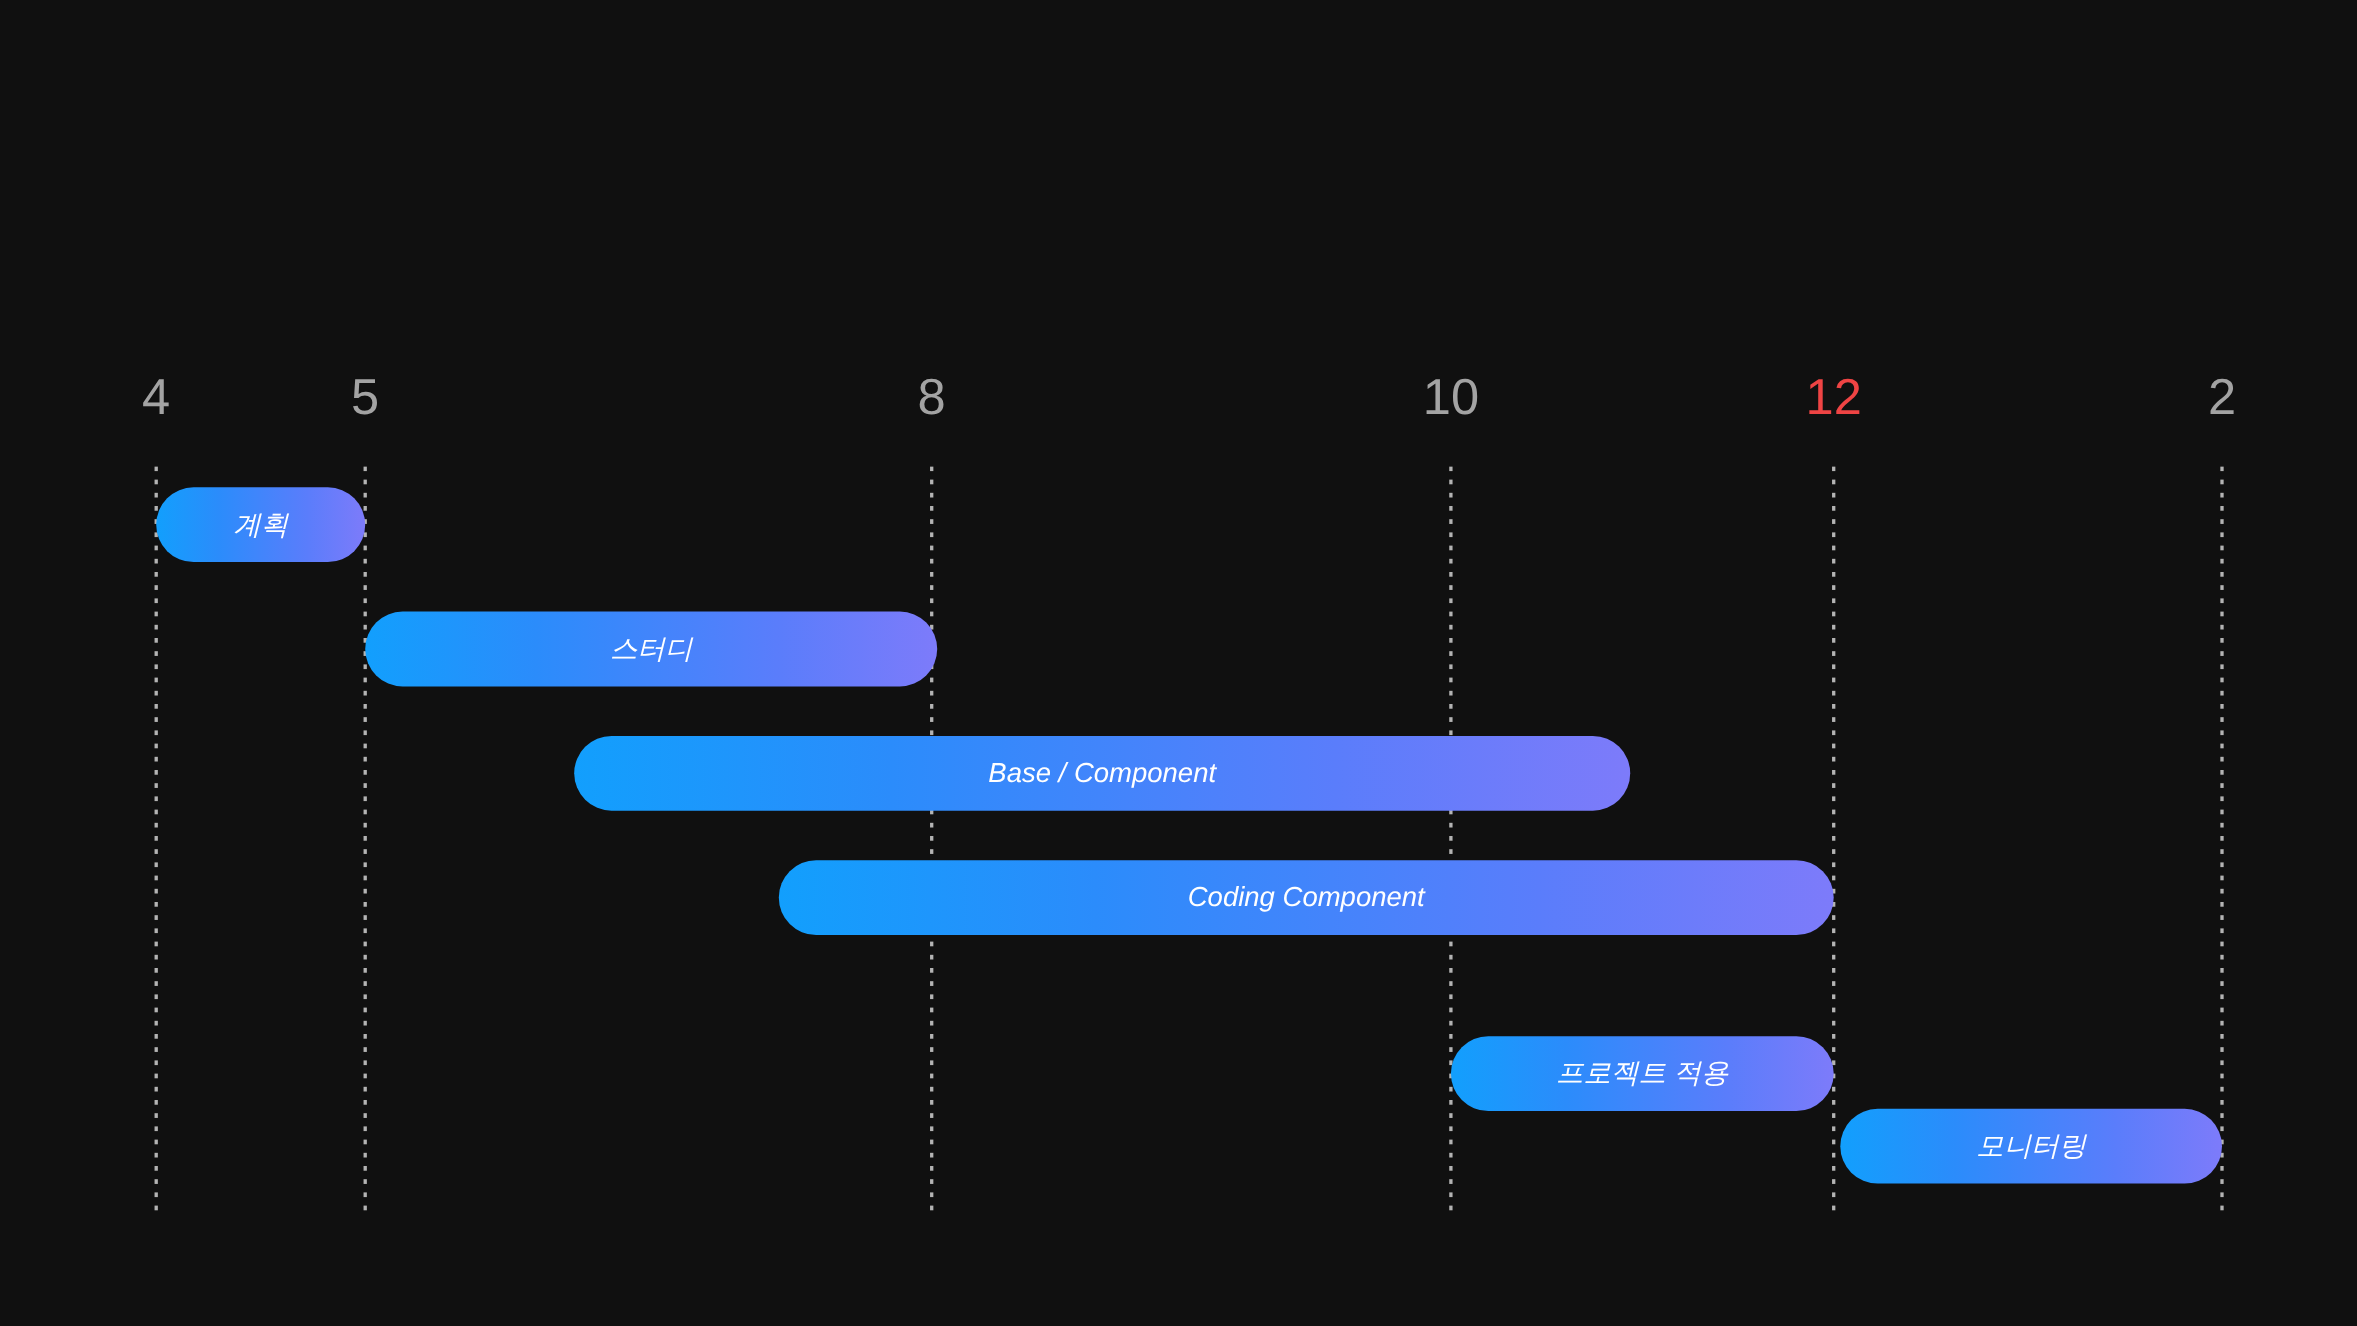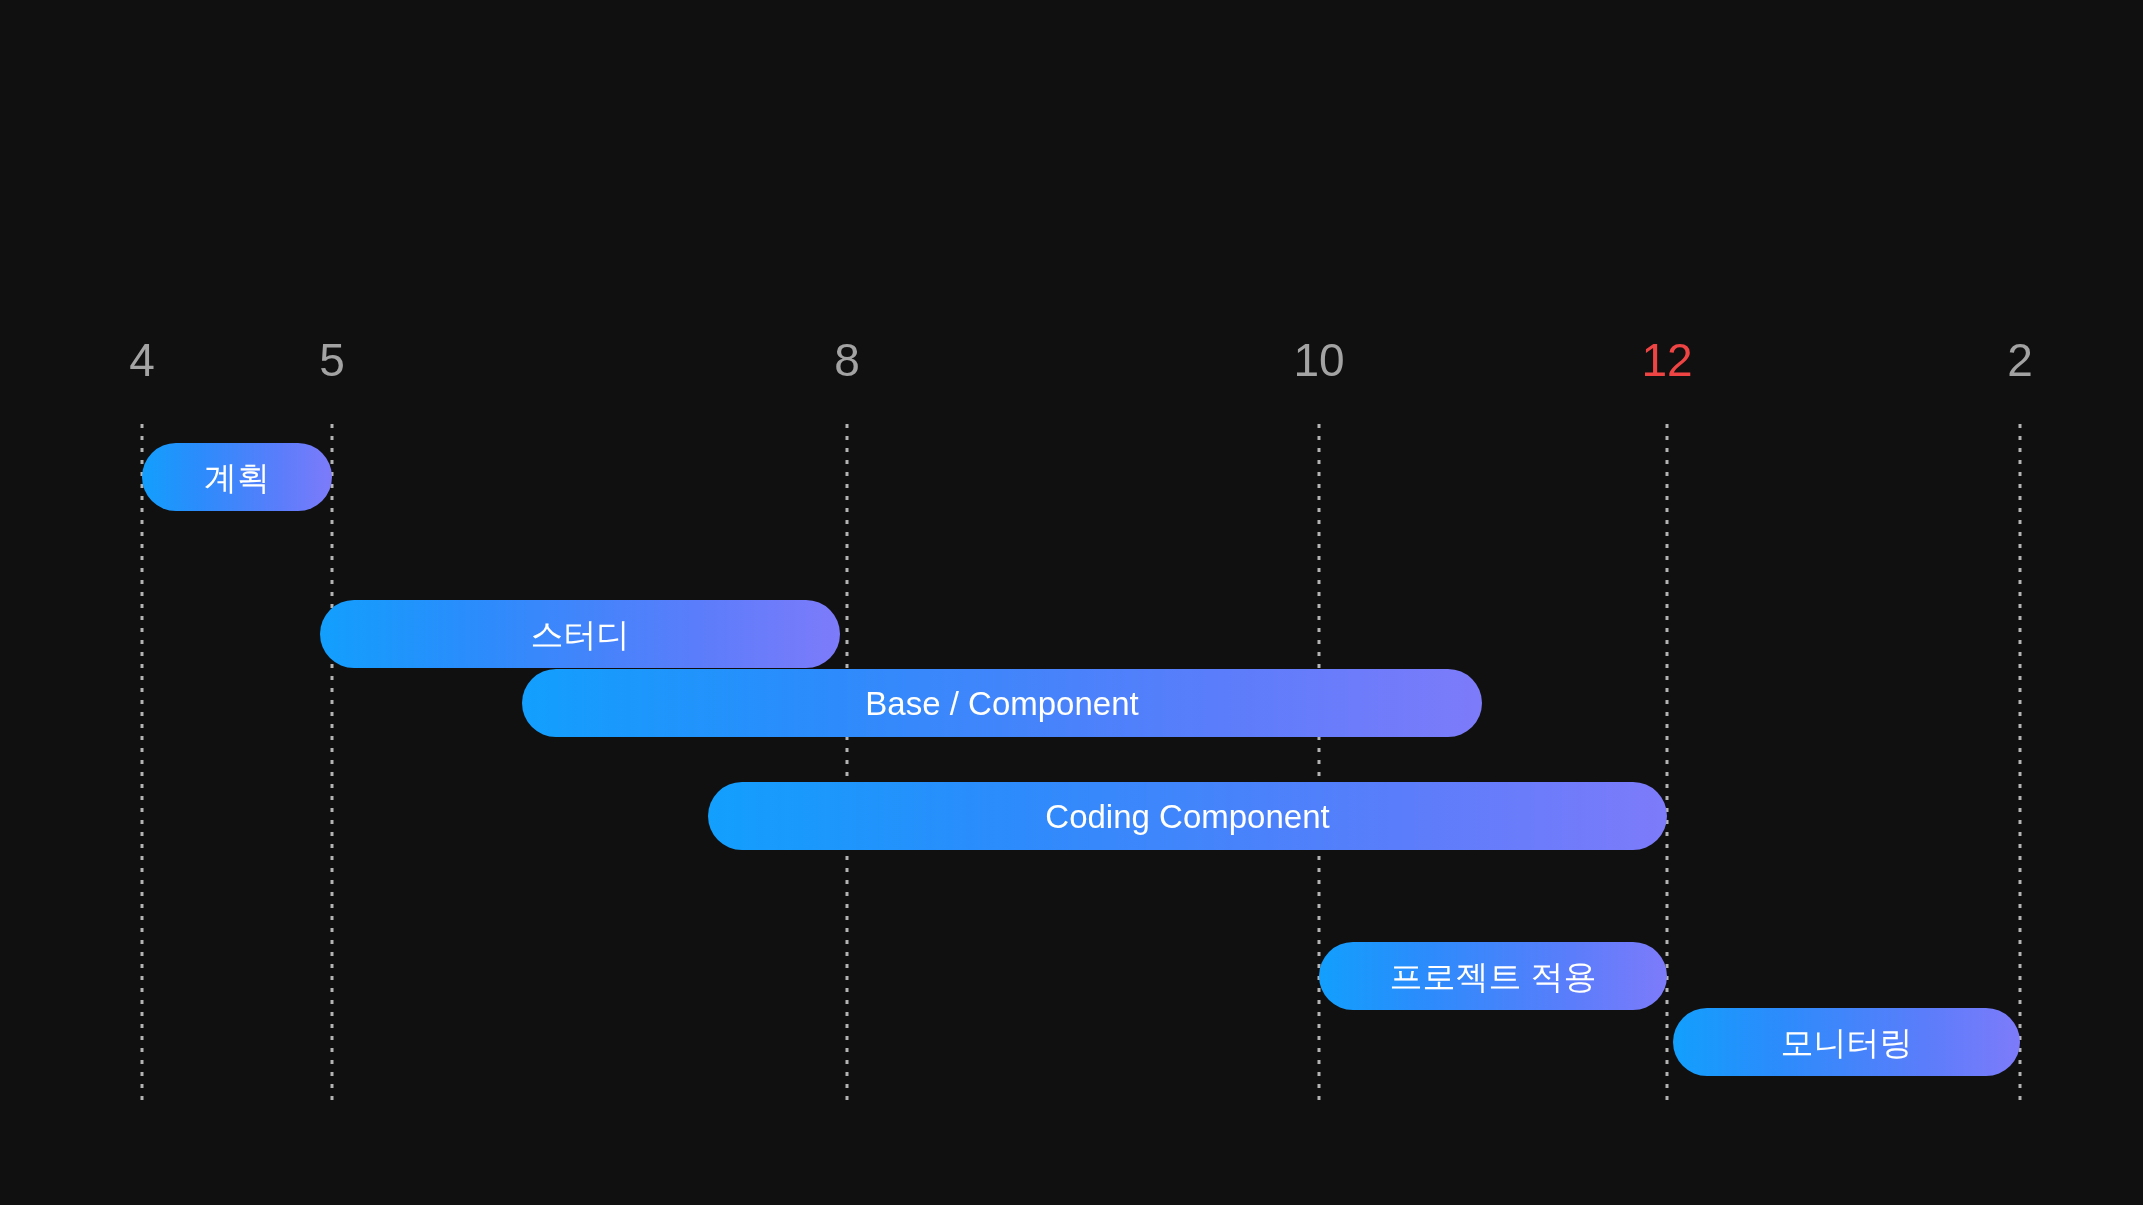--- a/index.html
+++ b/index.html
@@ -78,25 +78,26 @@
     border-radius: 34px;
     background: linear-gradient(90deg, #129ffd 0%, #2b8cfb 30%, #5a7dfb 72%, #7d7bfa 100%);
     display: flex;
     align-items: center;
     justify-content: center;
     box-sizing: border-box;
   }
 
   .bar-label {
     color: #ffffff;
-    font-size: 33px;
+    font-size: 25px;
     line-height: 1;
     white-space: nowrap;
     text-align: right;
     padding: 0 14px;
+    font-style: italic;
   }
 </style>
 </head>
 <body>
 
 <div id="slide">
 
 
   <div id="chart">
     <div id="axis-labels">
@@ -112,21 +113,21 @@
         <div class="gridline" style="left: 332px;"></div>
         <div class="gridline" style="left: 847px;"></div>
         <div class="gridline" style="left: 1319px;"></div>
         <div class="gridline" style="left: 1667px;"></div>
         <div class="gridline" style="left: 2020px;"></div>
       </div>
     <div id="bars">
         <div class="bar" style="left: 142px; top: 443px; width: 190px;">
           <span class="bar-label">계획</span>
         </div>
-        <div class="bar" style="left: 320px; top: 556px; width: 520px; margin-top: 44px;">
+        <div class="bar" style="left: 332px; top: 556px; width: 520px;">
           <span class="bar-label">스터디</span>
         </div>
         <div class="bar" style="left: 522px; top: 669px; width: 960px;">
           <span class="bar-label">Base / Component</span>
         </div>
         <div class="bar" style="left: 708px; top: 782px; width: 959px;">
           <span class="bar-label">Coding Component</span>
         </div>
         <div class="bar" style="left: 1319px; top: 942px; width: 348px;">
           <span class="bar-label">프로젝트 적용</span>

